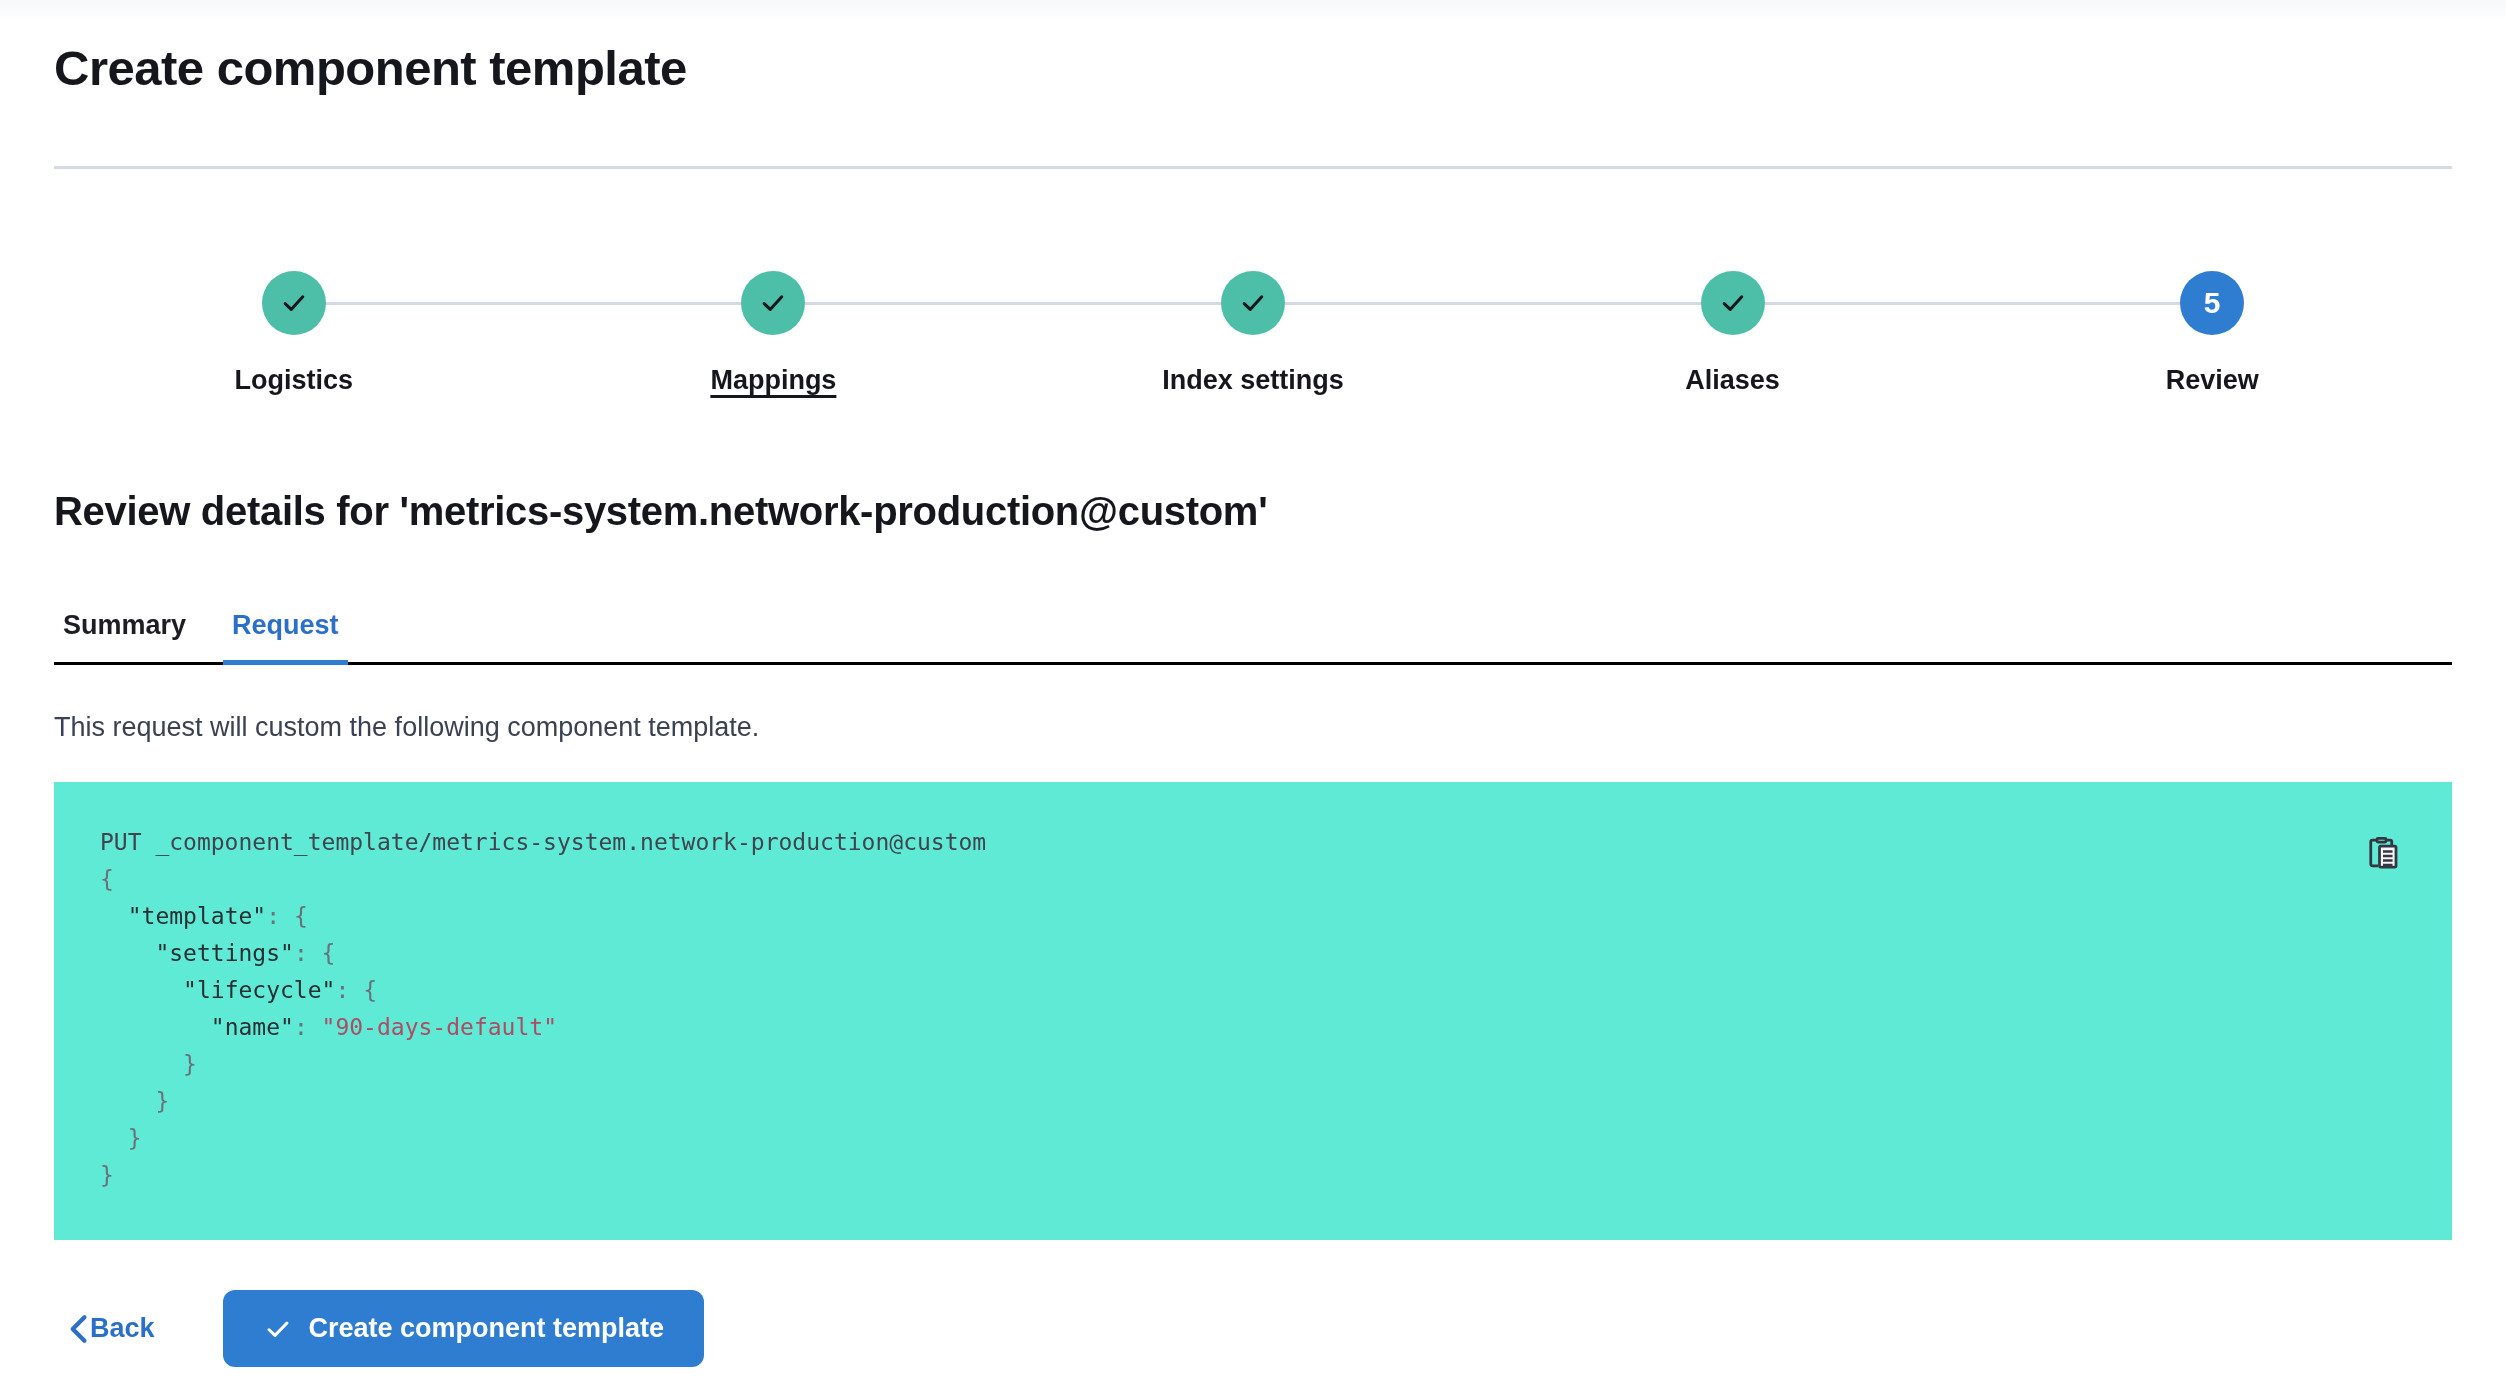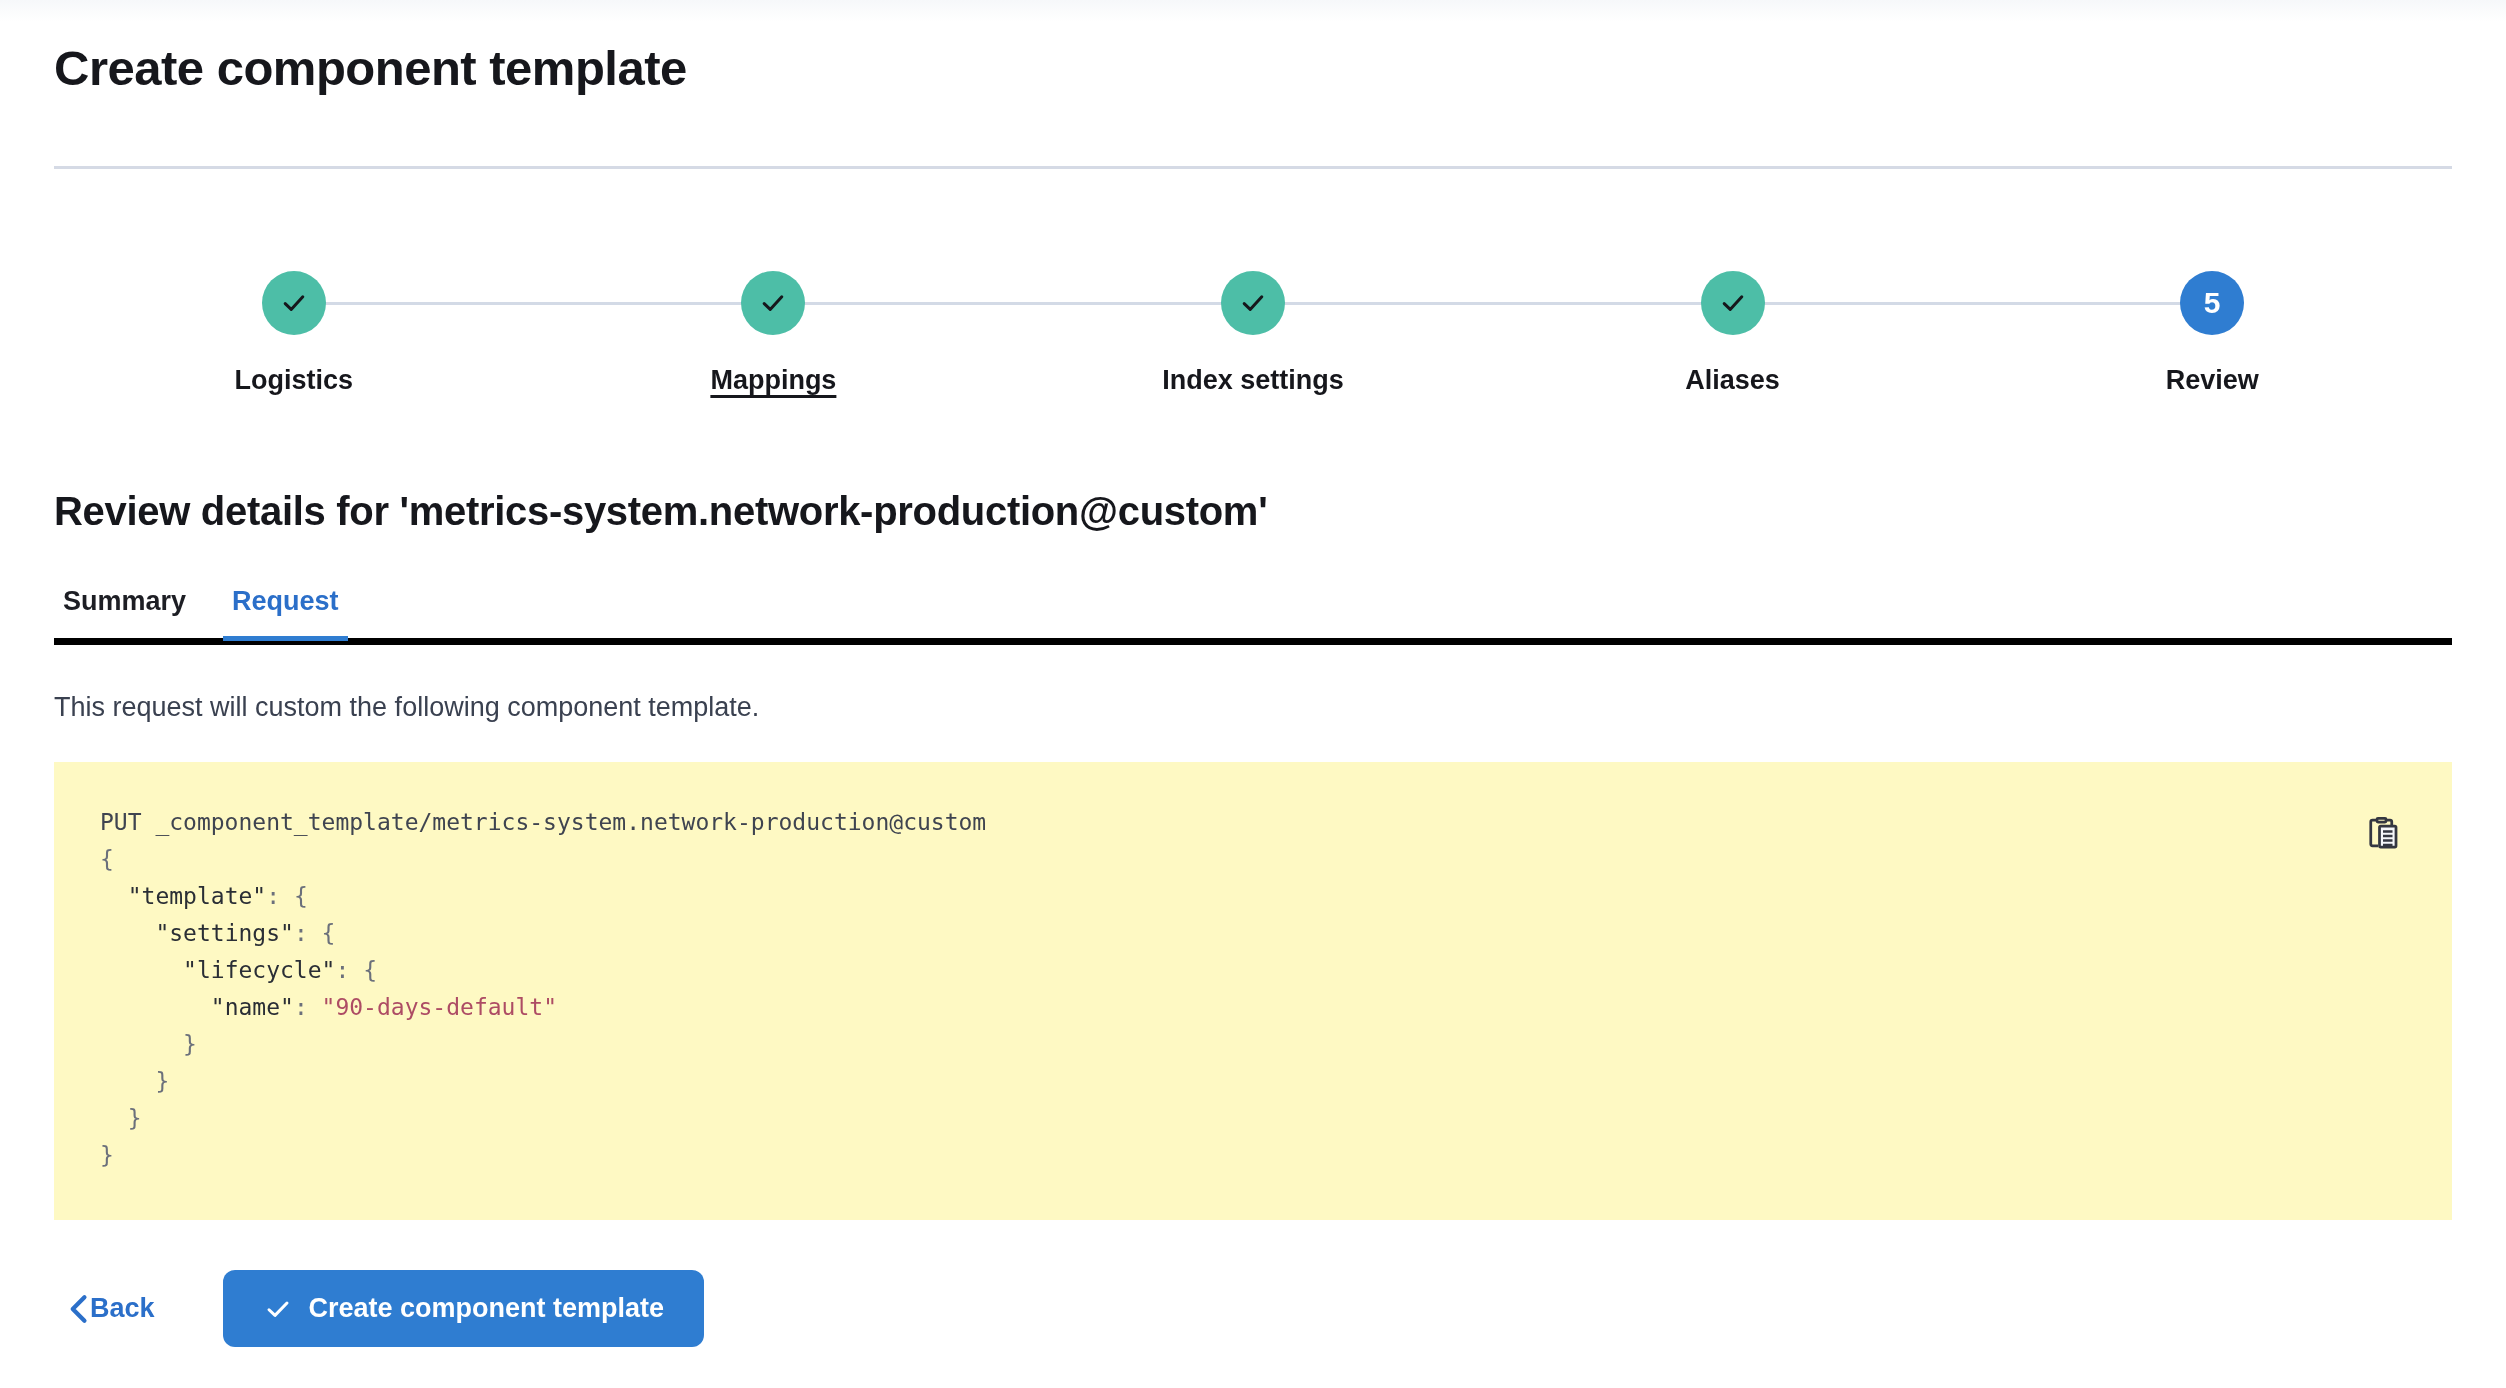--- a/index.html
+++ b/index.html
@@ -24,33 +24,33 @@
   .step.complete .circle { background:#4DBEA7; }
   .step.current .circle { background:#2F7DD1; }
   .step .num { color:#fff; font-size:30px; font-weight:700; }
   .step .label { margin-top:28px; font-size:27px; font-weight:700; color:#16171C; line-height:34px; }
   .step.hovered .label { text-decoration:underline; text-decoration-thickness:3px; text-underline-offset:6px; }
 
   
   .review-heading { margin-top:92px; font-size:40px; font-weight:700; letter-spacing:-0.3px; color:#16171C; }
 
   
-  .tabs { display:flex; margin-top:50px; border-bottom:7px solid #000000; }
+  .tabs { display:flex; margin-top:74px; border-bottom:3px solid #000000; }
   .tab { position:relative; padding:0 9px 20px 9px; font-size:27px; font-weight:700;
          color:#1D1E24; line-height:34px; cursor:pointer; }
   .tab + .tab { margin-left:28px; }
   .tab.selected { color:#2B6FC9; }
   .tab.selected::after { content:""; position:absolute; left:0; right:0; bottom:-3px; height:5px; background:#2F7DD1; }
 
   
   .desc { margin-top:43px; font-size:27px; color:#3A4150; line-height:38px; }
 
   
   .codeblock { position:relative; margin-top:36px; width:2398px; height:458px;
-               background:#fef9c3; padding:42px 120px 0 46px; }
+               background:#5eead4; padding:42px 120px 0 46px; }
   .code { font-family:"DejaVu Sans Mono", monospace; font-size:23px; line-height:37px; }
   .code .cl { white-space:pre; }
   .tk-plain { color:#3F4450; }
   .tk-punct { color:#6B707B; }
   .tk-key { color:#2A2E35; }
   .tk-string { color:#AD4C64; }
   .copy-btn { position:absolute; top:52px; right:48px; width:40px; height:40px;
               background:transparent; border:none; cursor:pointer; padding:0; }
 
   

